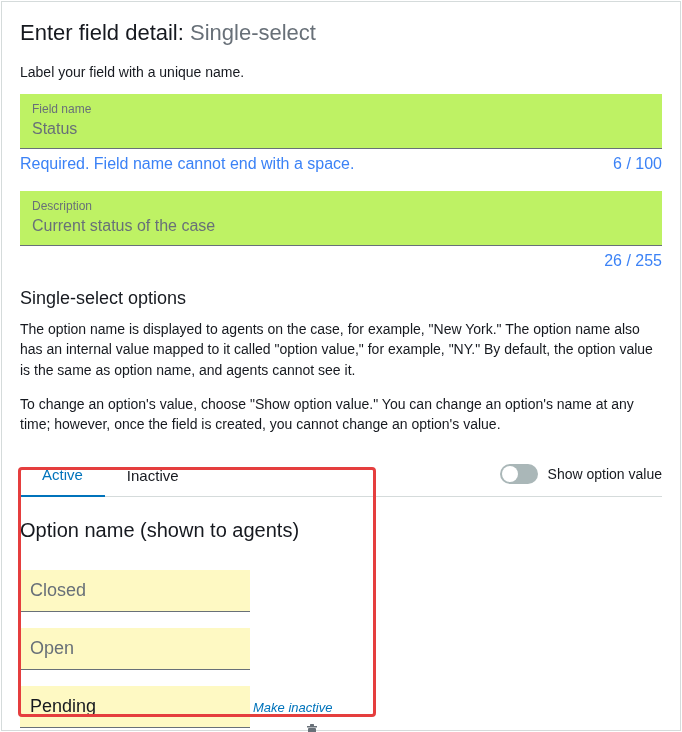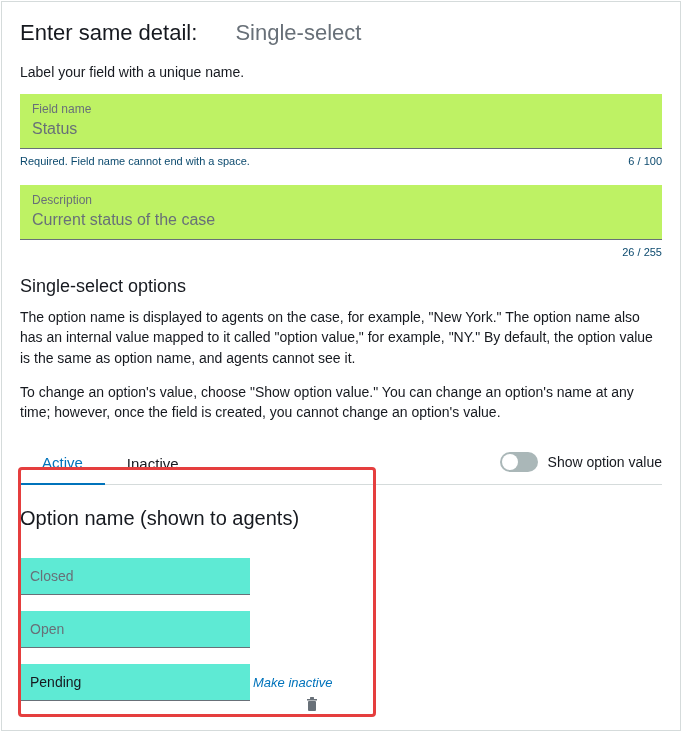--- a/index.html
+++ b/index.html
@@ -20,21 +20,20 @@
       position: relative;
     }
     .title {
       font-size: 22px;
       font-weight: 400;
       color: #16191f;
       margin-bottom: 18px;
     }
     .title .type {
       color: #687078;
-      margin-left: 32px;
     }
     .subtitle {
       font-size: 14px;
       color: #16191f;
       margin-bottom: 14px;
     }
     .field-block {
       background: #bef264;
       padding: 8px 12px 10px 12px;
       border-bottom: 1px solid #687078;
@@ -44,22 +43,22 @@
       color: #687078;
       margin-bottom: 4px;
     }
     .field-value {
       font-size: 16px;
       color: #687078;
     }
     .helper-row {
       display: flex;
       justify-content: space-between;
-      font-size: 11px;
-      color: #0c4a6e;
+      font-size: 16px;
+      color: #3b82f6;
       margin-top: 6px;
       margin-bottom: 18px;
     }
     .section-title {
       font-size: 18px;
       font-weight: 400;
       color: #16191f;
       margin-bottom: 10px;
     }
     .paragraph {
@@ -120,25 +119,25 @@
     .options-pane {
       padding-top: 22px;
     }
     .options-header {
       font-size: 20px;
       color: #16191f;
       margin-bottom: 28px;
     }
     .option-input {
       width: 230px;
-      background: #5eead4;
+      background: #fef9c3;
       border: none;
       border-bottom: 1px solid #687078;
       padding: 10px 10px;
-      font-size: 14px;
+      font-size: 18px;
       color: #687078;
       margin-bottom: 16px;
       display: block;
     }
     .option-input.filled {
       color: #16191f;
     }
     .option-row {
       display: flex;
       align-items: center;
@@ -168,21 +167,21 @@
       height: 250px;
       pointer-events: none;
     }
   </style>
 </head>
 <body>
 
 <div class="panel">
 
   <h1 class="title">
-    <span>Enter same detail: </span><span class="type">Single-select</span>
+    <span>Enter field detail: </span><span class="type">Single-select</span>
   </h1>
 
   <p class="subtitle">Label your field with a unique name.</p>
 
   <div class="field-block">
     <div class="field-label">Field name</div>
     <div class="field-value">Status</div>
   </div>
   <div class="helper-row">
     <span>Required. Field name cannot end with a space.</span>

